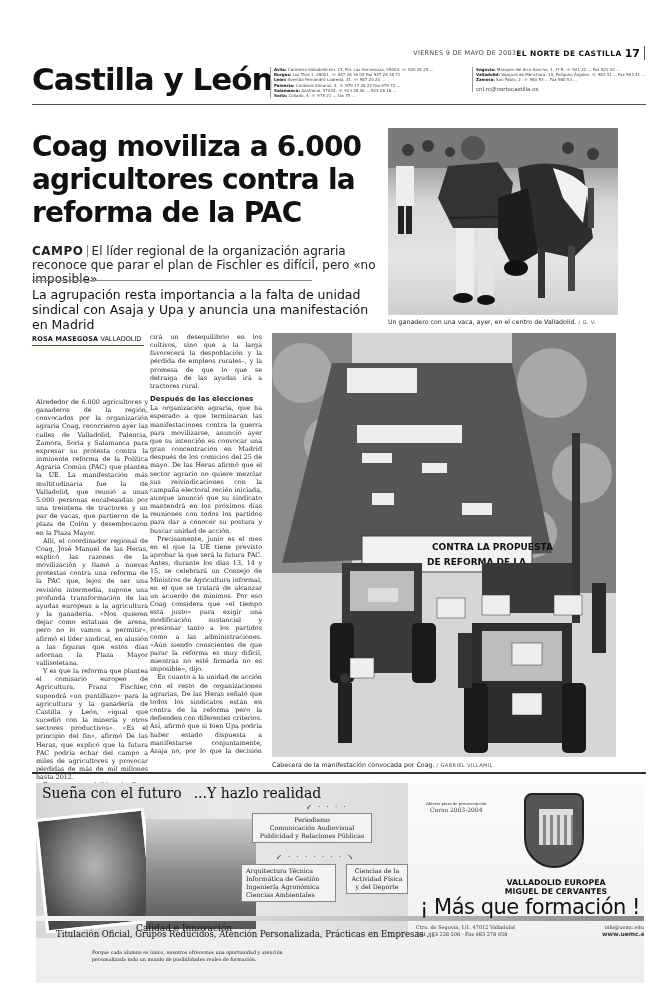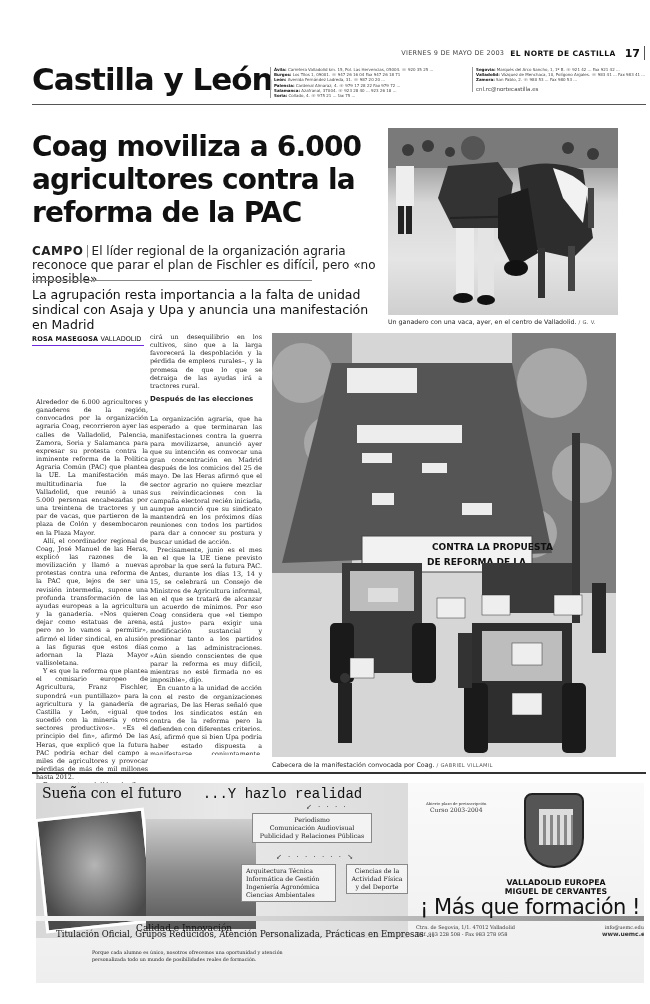--- a/index.html
+++ b/index.html
@@ -1,19 +1,19 @@
 <!DOCTYPE html>
 <html><head>
 <meta charset="utf-8">
 <style>
   * { box-sizing: border-box; margin: 0; padding: 0; }
   html, body { width: 650px; height: 1004px; background: #fff; overflow: hidden; }
   body { position: relative; font-family: "DejaVu Serif", serif; color: #111; }
 
-  .folio { position: absolute; top: 46px; left: 400px; width: 245px; height: 14px; display: flex; align-items: center; justify-content: flex-end; gap: 6px; font-family: "DejaVu Sans", sans-serif; border-right: 1px solid #555; padding-right: 4px; }
+  .folio { position: absolute; top: 46px; left: 400px; width: 245px; height: 14px; display: flex; align-items: center; justify-content: flex-end; font-family: "DejaVu Sans", sans-serif; border-right: 1px solid #555; padding-right: 4px; }
   .folio .date { font-size: 6.5px; letter-spacing: 0.3px; color: #444; }
   .folio .paper { font-size: 7.5px; font-weight: bold; letter-spacing: 0.4px; }
   .folio .page { font-size: 11px; font-weight: bold; margin-left: 3px; }
 
   .section-title { position: absolute; left: 32px; top: 64px; font-family: "DejaVu Sans", sans-serif; font-weight: bold; font-size: 31px; letter-spacing: -1px; line-height: 1; }
   .top-rule { position: absolute; left: 32px; top: 104px; width: 614px; height: 1px; background: #555; }
   .addr-block { position: absolute; top: 67px; font-family: "DejaVu Sans", sans-serif; font-size: 4px; line-height: 5.2px; color: #444; }
   .addr-block.a1 { left: 270px; width: 196px; border-left: 1px solid #999; padding-left: 3px; }
   .addr-block.a2 { left: 472px; width: 175px; border-left: 1px solid #999; padding-left: 3px; }
   .addr-block b { color: #111; }
@@ -30,29 +30,29 @@
   .photo-cow { left: 388px; top: 128px; width: 230px; height: 187px; background: linear-gradient(180deg,#6a6a6a 0%,#9a9a9a 18%,#d8d8d8 40%,#e5e5e5 70%,#cfcfcf 100%); }
   .photo-crowd { left: 272px; top: 333px; width: 344px; height: 424px; background: linear-gradient(180deg,#8c8c8c 0%,#6d6d6d 18%,#5a5a5a 42%,#4c4c4c 58%,#cfcfcf 70%,#dadada 100%); }
   .caption { position: absolute; font-family: "DejaVu Sans", sans-serif; font-size: 6.3px; color: #222; }
   .caption .credit { font-size: 5.2px; color: #555; letter-spacing: 0.3px; }
 
   .byline { position: absolute; left: 32px; top: 335px; width: 112px; font-family: "DejaVu Sans", sans-serif; font-size: 6.5px; border-bottom: 1px solid #6d28d9; padding-bottom: 2px; }
   .byline b { letter-spacing: 0.2px; }
   .col { position: absolute; width: 112px; font-size: 6.4px; line-height: 8.15px; text-align: justify; hyphens: auto; color: #222; }
   .col p { text-indent: 7px; }
   .col p.first { text-indent: 0; }
-  .col h4 { font-family: "DejaVu Sans", sans-serif; font-size: 7px; font-weight: bold; margin: 5px 0 12px; }
+  .col h4 { font-family: "DejaVu Sans", sans-serif; font-size: 7px; font-weight: bold; margin: 5px 0 1px; }
   .col1 { left: 36px; top: 350px; height: 405px; overflow: hidden; margin-top: 48px; }
   .col2 { left: 150px; top: 333px; height: 422px; overflow: hidden; }
   .bottom-rule { position: absolute; left: 32px; top: 772px; width: 614px; height: 2px; background: #333; }
 
   .ad { position: absolute; left: 36px; top: 783px; width: 608px; height: 200px; background: linear-gradient(180deg,#fafafa 0%,#eeeeee 100%); font-family: "DejaVu Serif", serif; overflow: hidden; }
   .ad-bg { position: absolute; left: 0; top: 0; width: 372px; height: 155px; background: linear-gradient(90deg,#d8d8d8 0%,#e8e8e8 50%,#dcdcdc 100%); }
   .ad-slogan { position: absolute; left: 6px; top: 2px; font-size: 14px; color: #111; }
-  .ad-slogan .s2 { font-size: 14px; margin-left: 21px; font-family: Liberation Mono, monospace; }
+  .ad-slogan .s2 { font-size: 14px; margin-left: 12px; }
   .ad-girl { position: absolute; left: 4px; top: 30px; width: 110px; height: 115px; background: radial-gradient(ellipse at 50% 45%,#b5b5b5 0%,#7b7b7b 45%,#4a4a4a 80%); transform: rotate(-6deg); border: 3px solid #fff; }
   .ad-people { position: absolute; left: 110px; top: 36px; width: 110px; height: 110px; background: linear-gradient(180deg,#cfcfcf 0%,#8a8a8a 50%,#555 100%); }
   .ad-box { position: absolute; border: 1px solid #888; background: #f3f3f3; font-size: 6.3px; line-height: 8px; text-align: center; color: #222; padding: 2px 4px; }
   .ad-box.b1 { left: 216px; top: 30px; width: 120px; }
   .ad-box.b2 { left: 205px; top: 81px; width: 95px; text-align: left; }
   .ad-box.b3 { left: 310px; top: 81px; width: 62px; }
   .ad-arrow { position: absolute; font-size: 7px; color: #333; letter-spacing: 2px; }
   .ad-calidad { position: absolute; left: 100px; top: 140px; font-size: 9px; color: #111; }
   .ad-titulacion { position: absolute; left: 20px; top: 146px; font-size: 8.5px; color: #111; white-space: nowrap; }
   .ad-porque { position: absolute; left: 56px; top: 167px; font-size: 4.8px; line-height: 6.5px; color: #222; }

